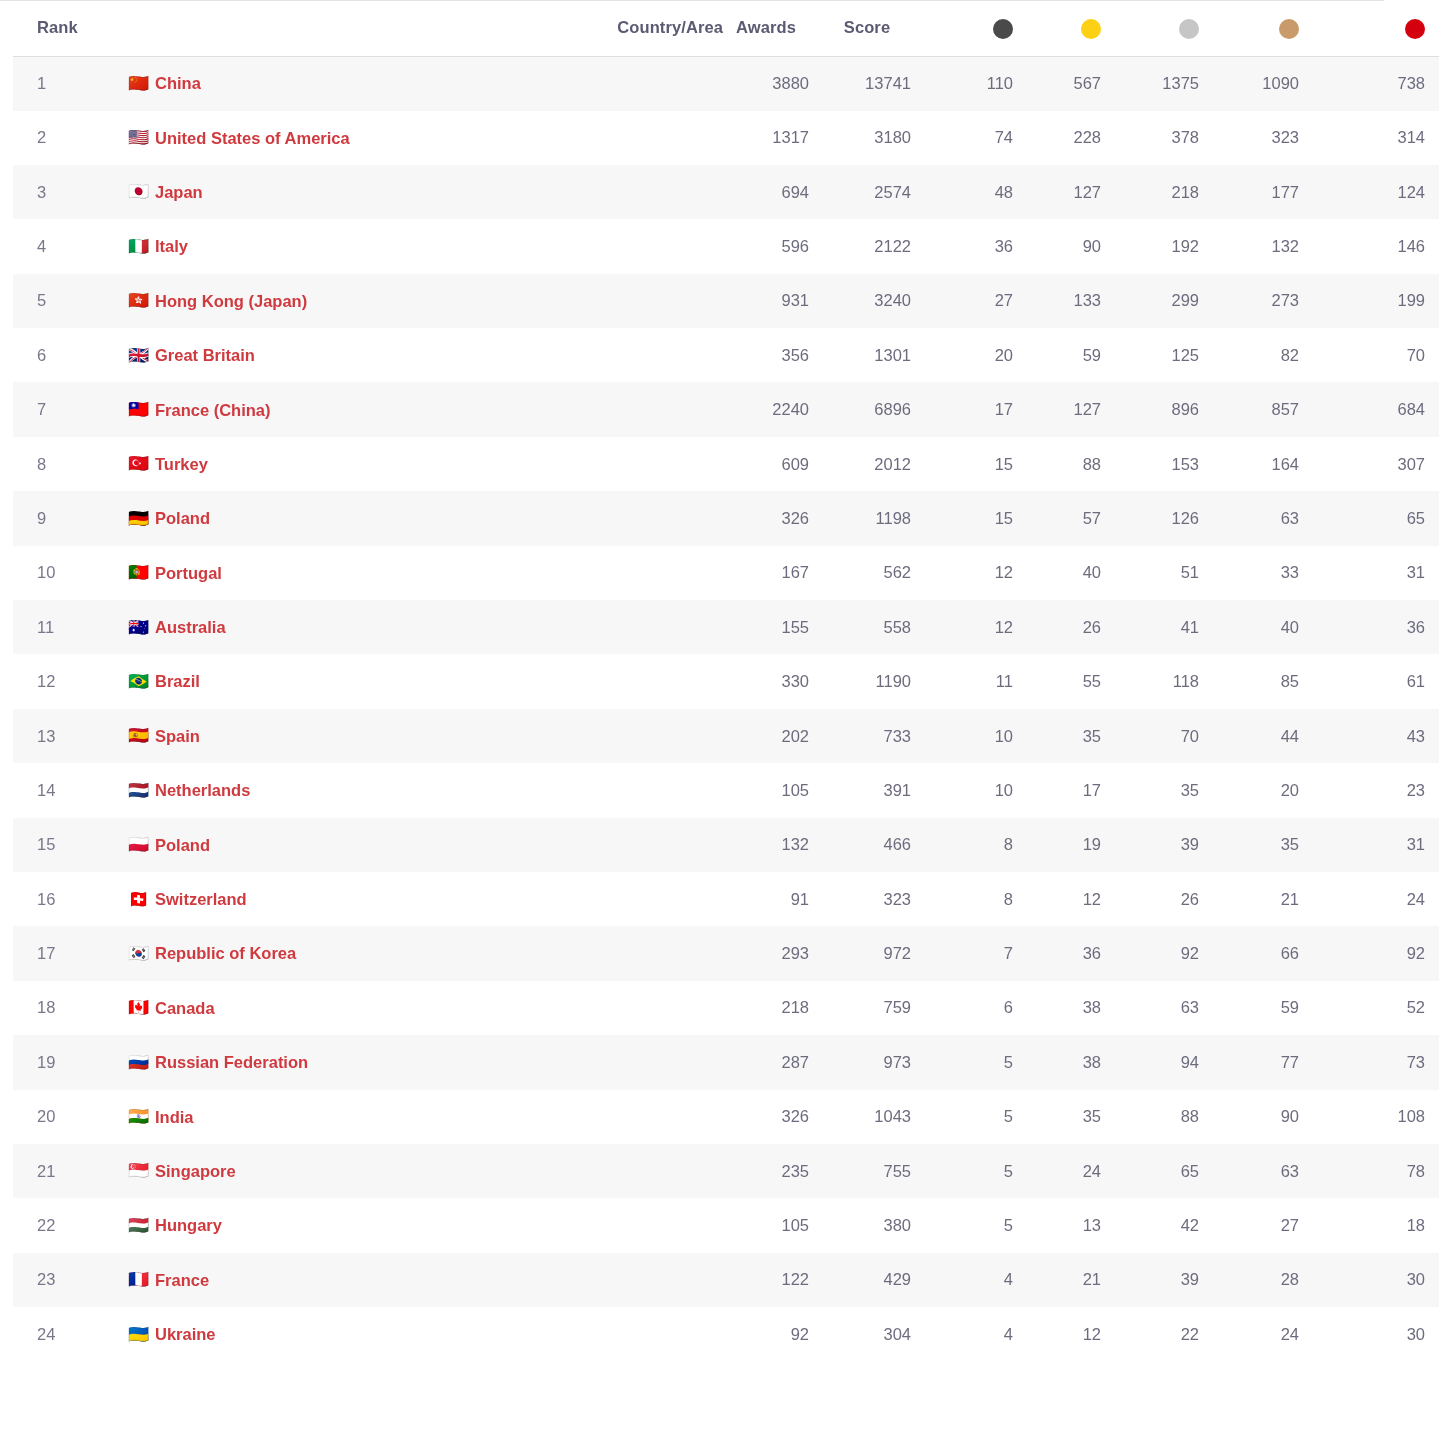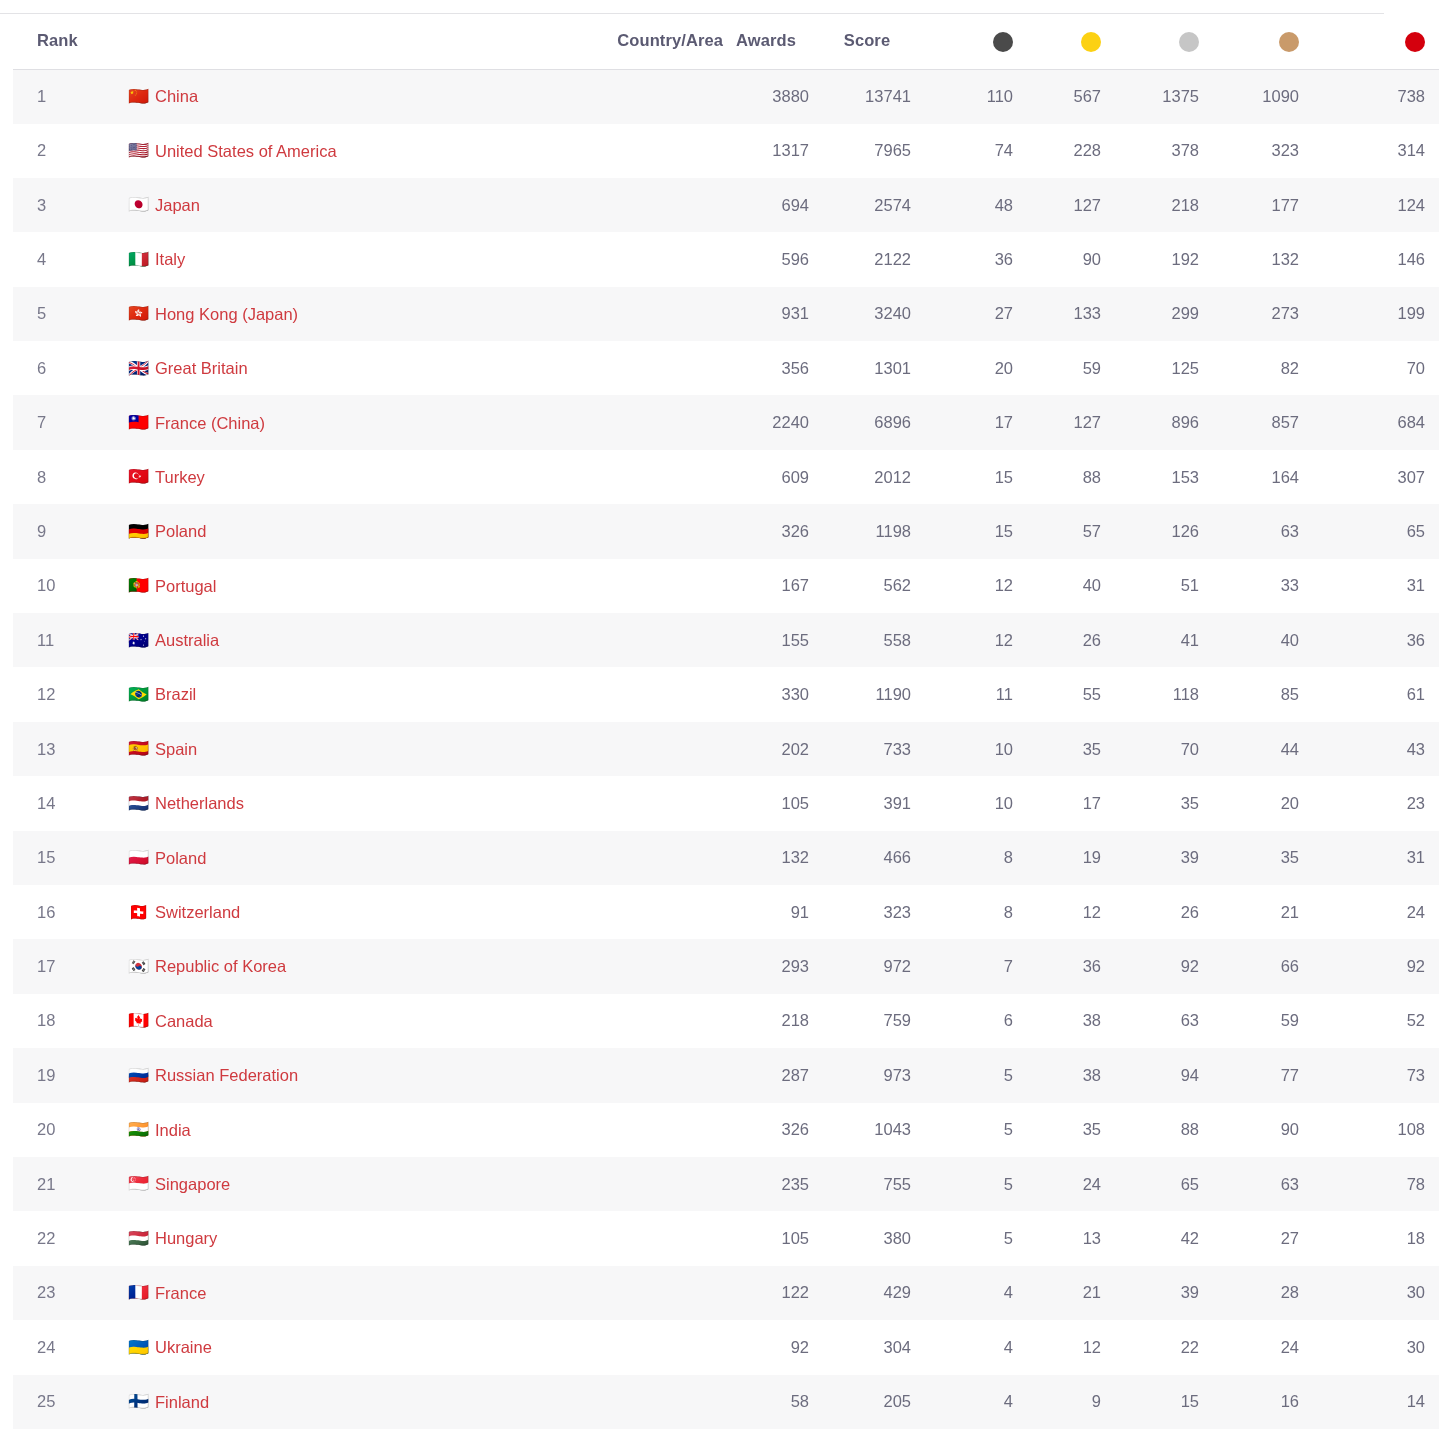--- a/index.html
+++ b/index.html
@@ -12,21 +12,20 @@
   body {
     width: 1452px;
     height: 1429px;
     overflow: hidden;
   }
 
   .table-wrap {
     width: 1384px;
     padding: 0 13px;
     border-top: 1px solid #e3e3e6;
-    margin-top: 13px;
   }
 
   table.ranking {
     width: 1426px;
     border-collapse: collapse;
     table-layout: fixed;
   }
 
   
   col.c-rank    { width: 112px; }
@@ -101,21 +100,21 @@
     font-size: 17px;
     width: 26px;
     text-align: center;
     vertical-align: middle;
     position: relative;
     top: -1px;
     font-family: "DejaVu Sans", sans-serif;
   }
   .cname {
     color: #cf3a3f;
-    font-weight: normal;
+    font-weight: bold;
     font-size: 16.5px;
     vertical-align: middle;
     margin-left: 3px;
   }
 </style>
 </head>
 <body>
 
 <div class="table-wrap">
   <table class="ranking">
@@ -152,21 +151,21 @@
           <td class="num">110</td>
           <td class="num">567</td>
           <td class="num">1375</td>
           <td class="num">1090</td>
           <td class="num">738</td>
         </tr>
         <tr class="">
           <td class="rank">2</td>
           <td class="country"><span class="flag">🇺🇸</span><span class="cname">United States of America</span></td>
           <td class="num">1317</td>
-          <td class="num">7965</td>
+          <td class="num">3180</td>
           <td class="num">74</td>
           <td class="num">228</td>
           <td class="num">378</td>
           <td class="num">323</td>
           <td class="num">314</td>
         </tr>
         <tr class="odd">
           <td class="rank">3</td>
           <td class="country"><span class="flag">🇯🇵</span><span class="cname">Japan</span></td>
           <td class="num">694</td>
@@ -401,26 +400,15 @@
           <td class="rank">24</td>
           <td class="country"><span class="flag">🇺🇦</span><span class="cname">Ukraine</span></td>
           <td class="num">92</td>
           <td class="num">304</td>
           <td class="num">4</td>
           <td class="num">12</td>
           <td class="num">22</td>
           <td class="num">24</td>
           <td class="num">30</td>
         </tr>
-        <tr class="odd">
-          <td class="rank">25</td>
-          <td class="country"><span class="flag">🇫🇮</span><span class="cname">Finland</span></td>
-          <td class="num">58</td>
-          <td class="num">205</td>
-          <td class="num">4</td>
-          <td class="num">9</td>
-          <td class="num">15</td>
-          <td class="num">16</td>
-          <td class="num">14</td>
-        </tr>
       </tbody>
   </table>
 </div>
 
 </body></html>

